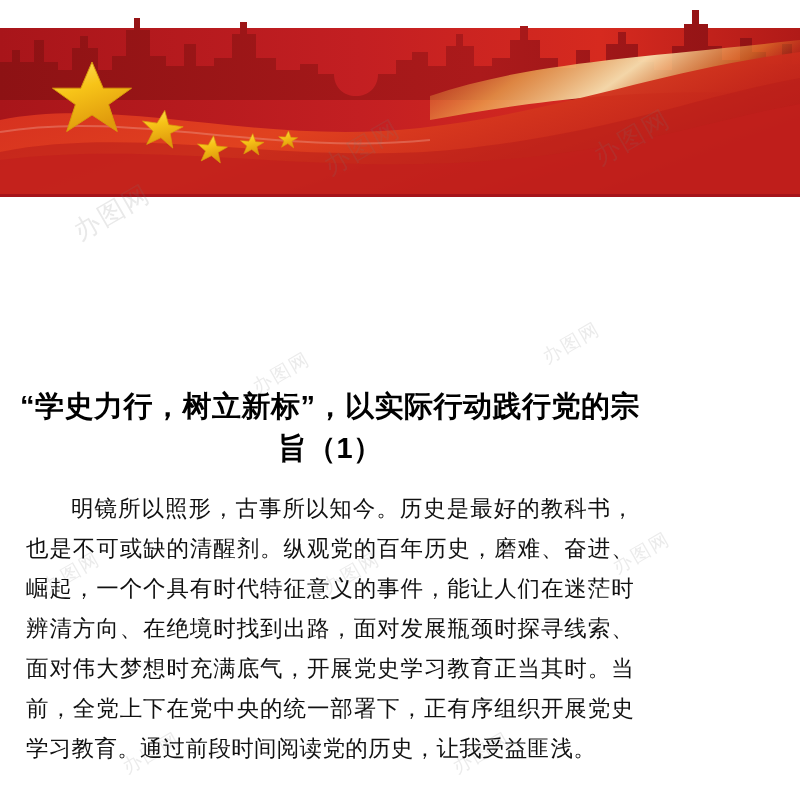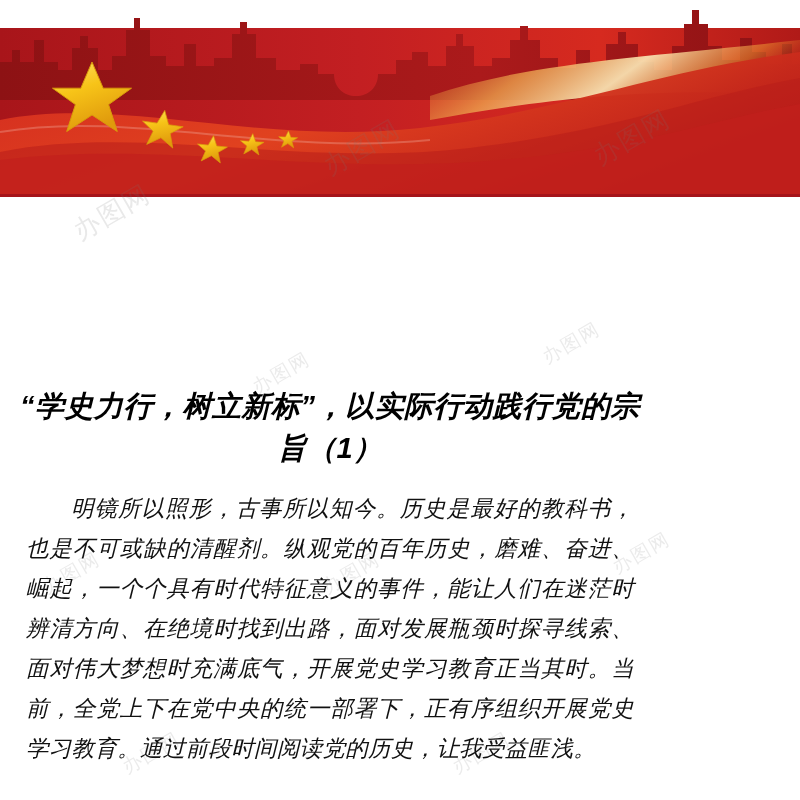--- a/index.html
+++ b/index.html
@@ -66,21 +66,20 @@
   }
 
   
   .doc {
     position: absolute;
     top: 200px;
     left: 0;
     width: 660px;
     padding: 0 18px;
     box-sizing: border-box;
-    font-style: italic;
   }
 
   .doc-title {
     margin-top: 185px;
     text-align: center;
     font-size: 29px;
     font-weight: bold;
     color: #000000;
     line-height: 1.45;
     letter-spacing: 0.5px;

